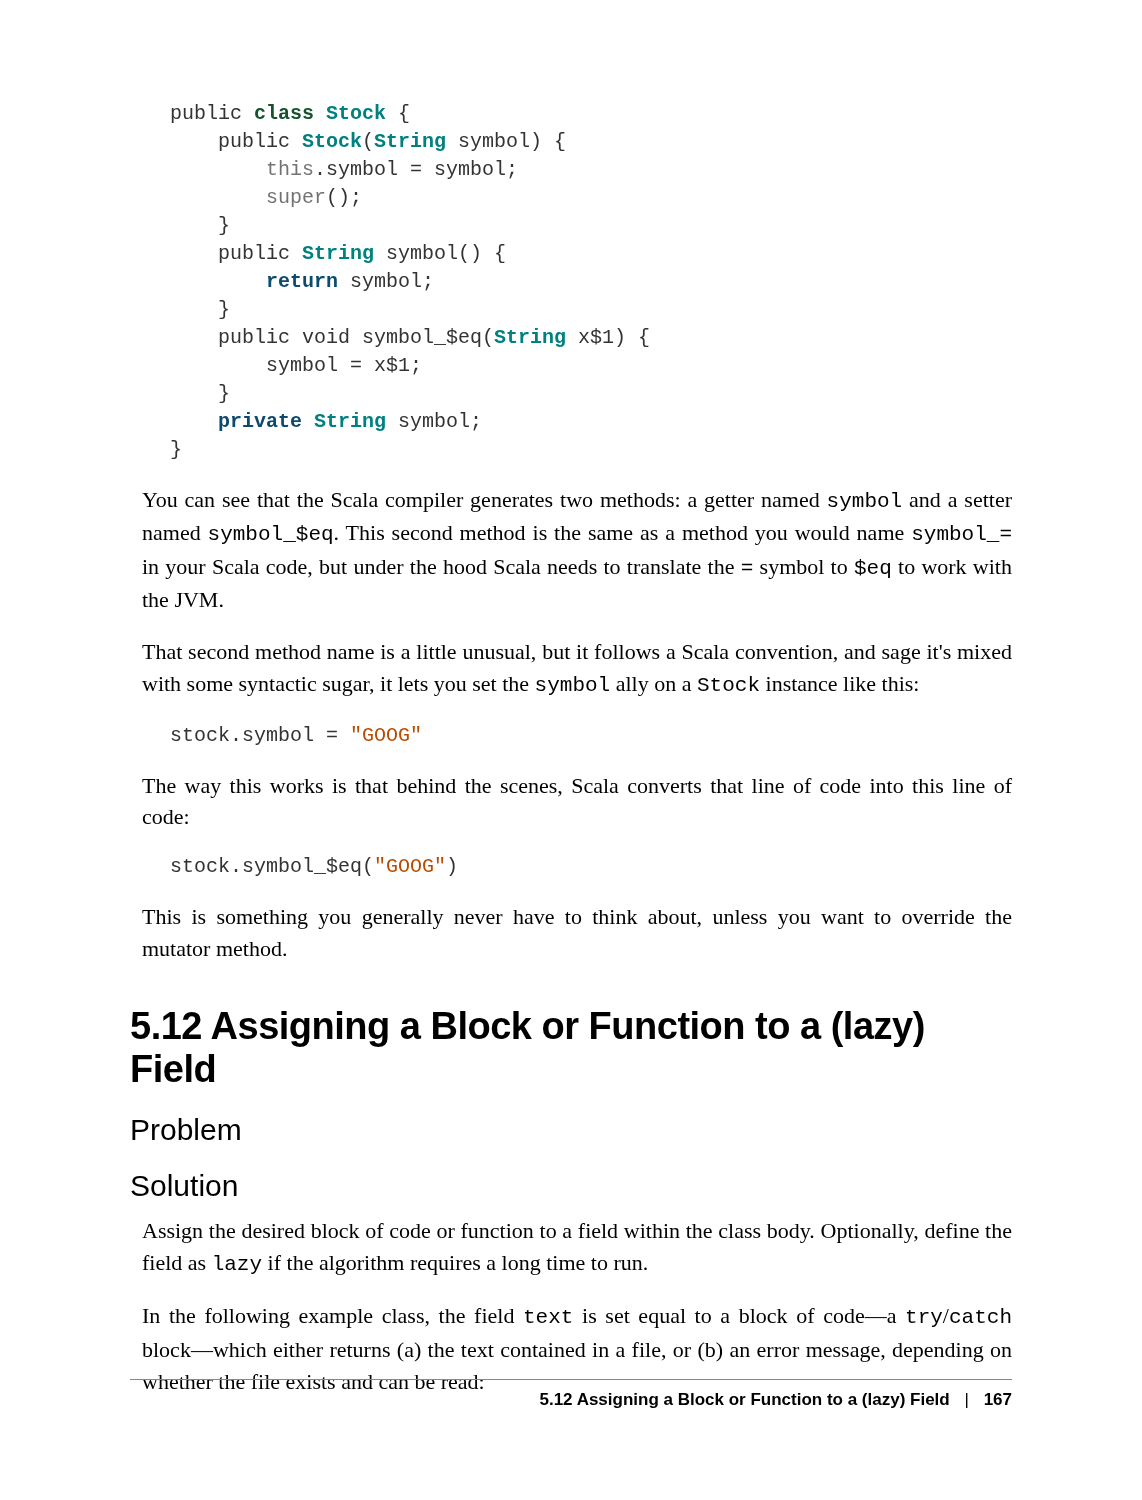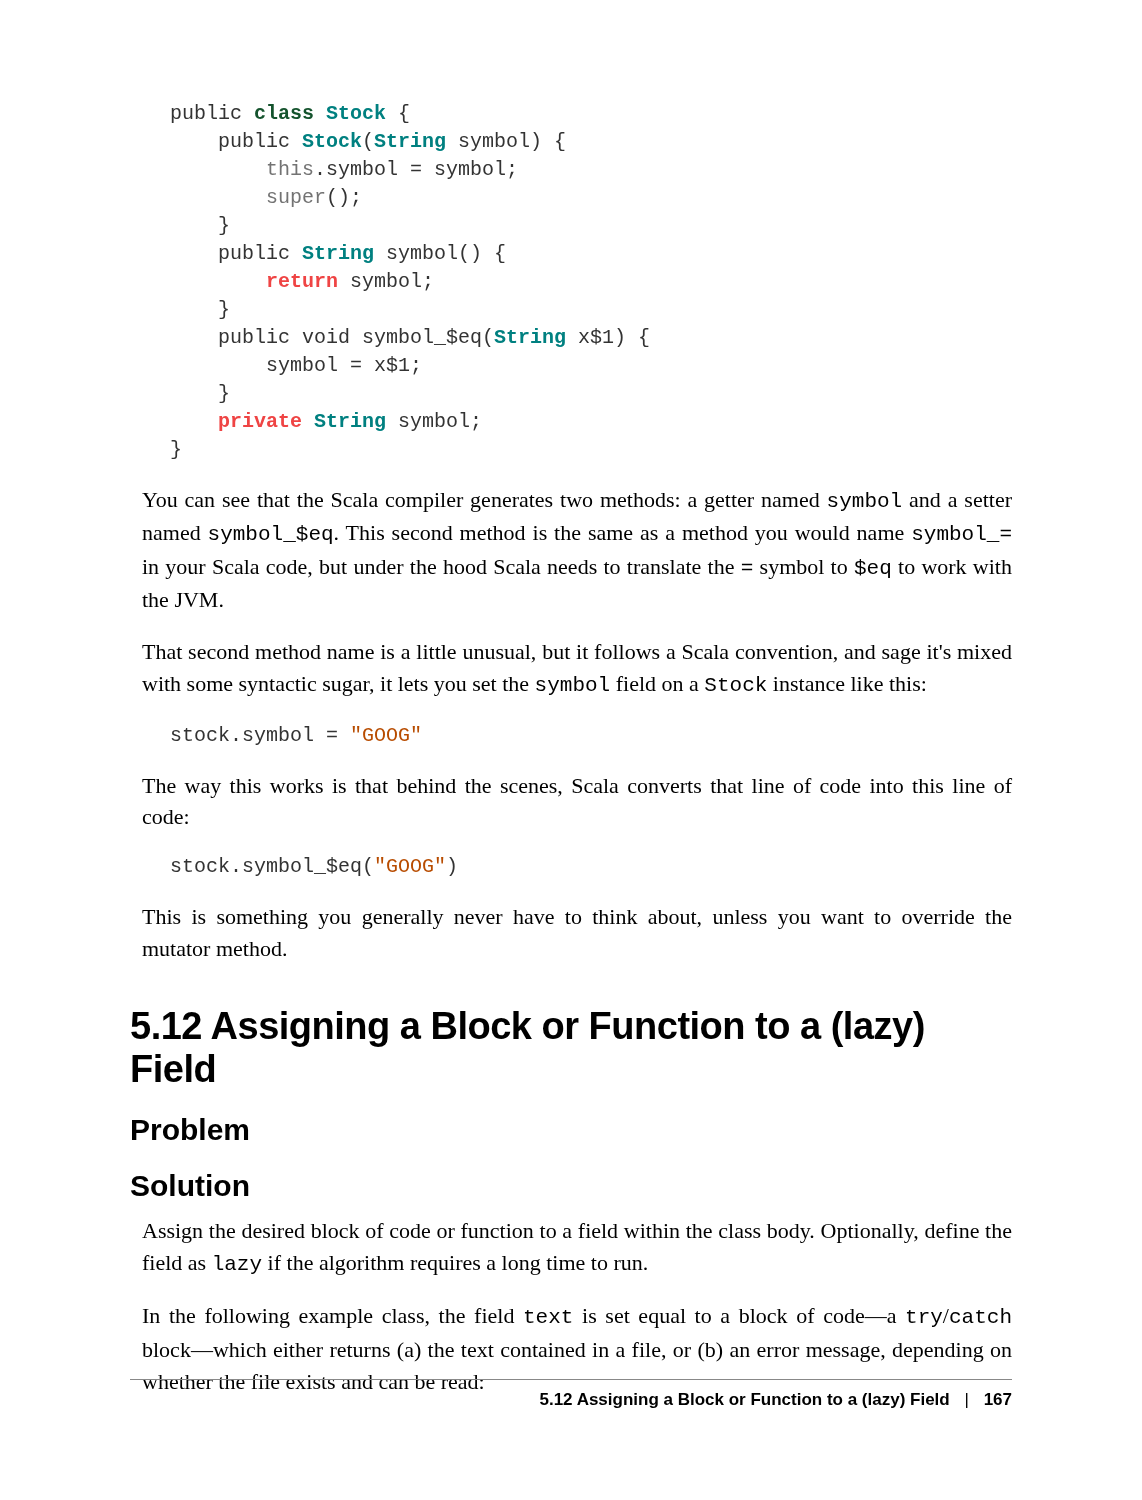--- a/index.html
+++ b/index.html
@@ -19,21 +19,21 @@
   .code-block {
     font-family: Consolas, 'Courier New', monospace;
     font-size: 20px;
     line-height: 1.4;
     white-space: pre;
     margin: 0 0 20px 40px;
     color: #333;
   }
   .code-block .kw { color: #14532d; font-weight: bold; }
   .code-block .type { color: #008080; font-weight: bold; }
-  .code-block .kw2 { color: #ef4444; font-weight: bold; }
+  .code-block .kw2 { color: #0c4a6e; font-weight: bold; }
   .code-block .self { color: #737373; }
   .code-block .str { color: #b84c00; }
   .para {
     font-size: 22px;
     line-height: 1.45;
     margin: 0 0 20px 12px;
     text-align: justify;
   }
   .mono-inline {
     font-family: Consolas, 'Courier New', monospace;
@@ -42,21 +42,21 @@
   h1.section {
     font-family: 'Arial Narrow', Arial, sans-serif;
     font-weight: bold;
     font-size: 38px;
     margin: 40px 0 18px 0;
     letter-spacing: -0.5px;
     font-stretch: condensed;
   }
   h2.sub {
     font-family: 'Arial Narrow', Arial, sans-serif;
-    font-weight: bold;
+    font-weight: normal;
     font-size: 30px;
     margin: 22px 0 12px 0;
     font-stretch: condensed;
   }
   .footer {
     position: absolute;
     left: 130px;
     right: 130px;
     bottom: 90px;
     border-top: 1px solid #888;
@@ -83,21 +83,21 @@
 <span><span>        </span><span class="kw2">return</span><span> symbol;</span></span>
 <span>    }</span>
 <span><span>    public void symbol_$eq(</span><span class="type">String</span><span> x$1) {</span></span>
 <span>        symbol = x$1;</span>
 <span>    }</span>
 <span><span>    </span><span class="kw2">private </span><span class="type">String</span><span> symbol;</span></span>
 <span>}</span></div>
 
 <p class="para"><span>You can see that the Scala compiler generates two methods: a getter named </span><span class="mono-inline">symbol</span><span> and a setter named </span><span class="mono-inline">symbol_$eq</span><span>. This second method is the same as a method you would name </span><span class="mono-inline">symbol_=</span><span> in your Scala code, but under the hood Scala needs to translate the </span><span class="mono-inline">=</span><span> symbol to </span><span class="mono-inline">$eq</span><span> to work with the JVM.</span></p>
 
-<p class="para"><span>That second method name is a little unusual, but it follows a Scala convention, and sage it's mixed with some syntactic sugar, it lets you set the </span><span class="mono-inline">symbol</span><span> field on a </span><span class="mono-inline">Stock</span><span> instance like this:</span></p>
+<p class="para"><span>That second method name is a little unusual, but it follows a Scala convention, and sage it's mixed with some syntactic sugar, it lets you set the </span><span class="mono-inline">symbol</span><span> ally on a </span><span class="mono-inline">Stock</span><span> instance like this:</span></p>
 
 <div class="code-block"><span><span>stock.symbol = </span><span class="str">"GOOG"</span></span></div>
 
 <p class="para">The way this works is that behind the scenes, Scala converts that line of code into this line of code:</p>
 
 <div class="code-block"><span><span>stock.symbol_$eq(</span><span class="str">"GOOG"</span><span>)</span></span></div>
 
 <p class="para">This is something you generally never have to think about, unless you want to over­ride the mutator method.</p>
 
 <h1 class="section">5.12 Assigning a Block or Function to a (lazy) Field</h1>

